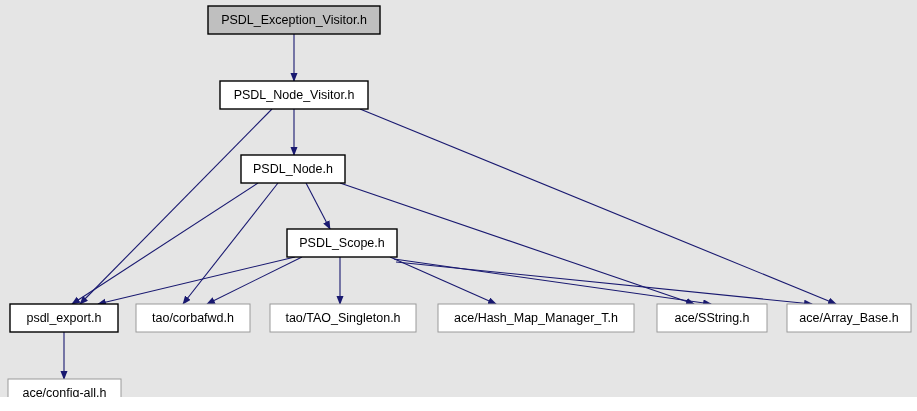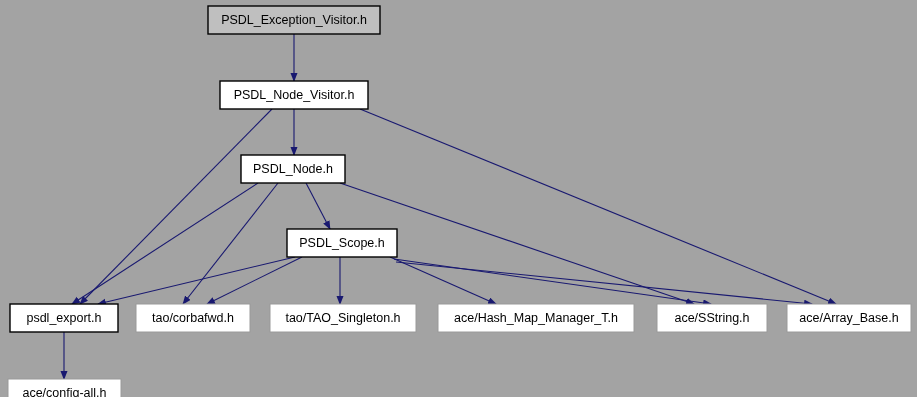--- a/index.html
+++ b/index.html
@@ -7,21 +7,21 @@
     padding: 0;
     background: #ffffff;
   }
   body {
     font-family: "Liberation Sans", sans-serif;
   }
   #graph-root {
     position: relative;
     width: 917px;
     height: 397px;
-    background: #a3a3a3;
+    background: #e5e5e5;
     overflow: hidden;
   }
   svg.graph-canvas {
     position: absolute;
     left: 0;
     top: 0;
     width: 917px;
     height: 411px;
     display: block;
   }

